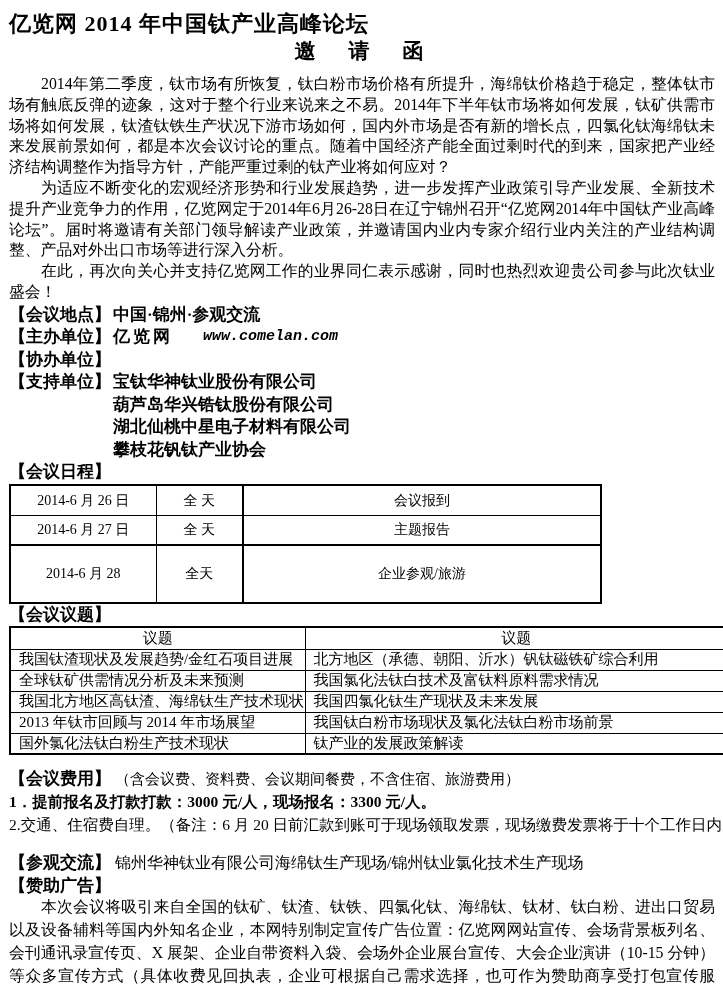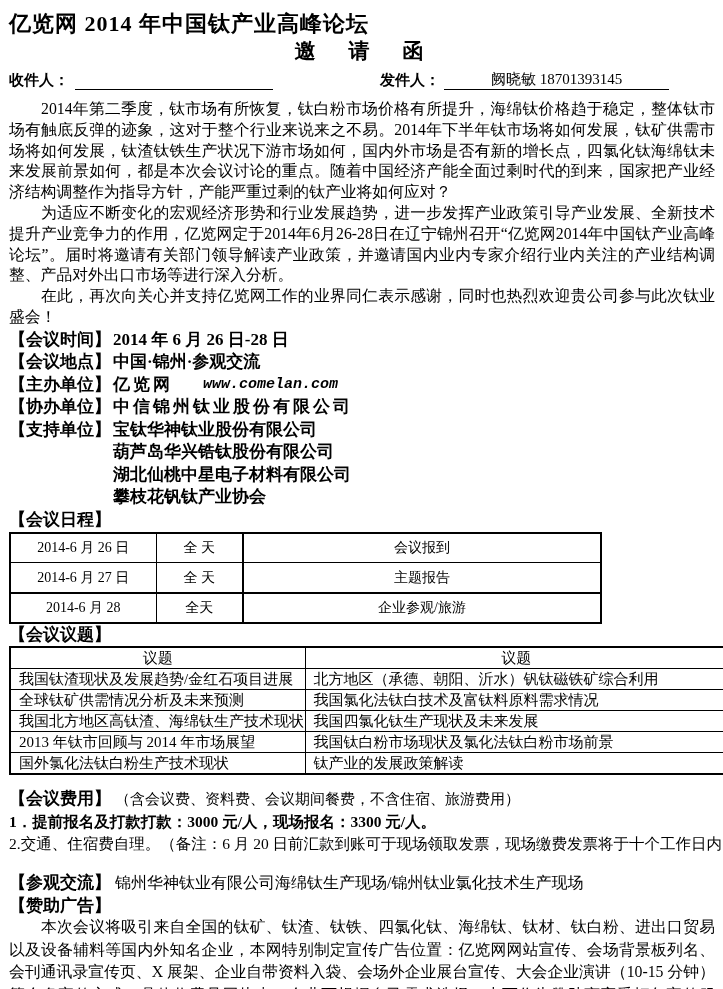--- a/index.html
+++ b/index.html
@@ -51,21 +51,21 @@
   
   .section-heading { font-size:17px; font-weight:bold; line-height:21px; white-space:nowrap; }
 
   
   table { border-collapse:collapse; }
   .schedule { width:593px; margin-top:2px; border:2px solid #000; }
   .schedule td { border:1px solid #000; text-align:center; font-size:14px; padding:0; }
   .schedule td.time-cell { border-right:2px solid #000; }
   .schedule tr.sched-r1 td, .schedule tr.sched-r2 td { height:30px; }
   .schedule tr.sched-r2 td { border-bottom:2px solid #000; }
-  .schedule tr.sched-r3 td { height:30px; }
+  .schedule tr.sched-r3 td { height:58px; }
   .schedule col.c-date { width:146px; }
   .schedule col.c-time { width:87px; }
 
   
   .topics { width:720px; margin-top:1px; border:2px solid #000; }
   .topics td, .topics th { border:1px solid #000; font-size:15px; font-weight:normal; padding:0 0 0 8px; height:21px; text-align:left; white-space:nowrap; }
   .topics th { text-align:center; padding:0; height:22px; }
   .topics col.c-left { width:295px; }
 
   
@@ -85,52 +85,39 @@
   }
 </style>
 </head>
 <body>
 
 <div class="page">
 
   <div class="doc-title">亿览网 2014 年中国钛产业高峰论坛</div>
   <div class="doc-subtitle">邀　请　函</div>
 
-  <div class="recipients">
-    <span class="recip-label">收件人：</span>
-    <span class="blank-line to-blank"></span>
-    <span class="from-group">
-      <span class="recip-label">发件人：</span>
-      <span class="blank-line from-blank">阙晓敏 18701393145</span>
-    </span>
-  </div>
 
   <div class="letter-body">
     <p>2014年第二季度，钛市场有所恢复，钛白粉市场价格有所提升，海绵钛价格趋于稳定，整体钛市场有触底反弹的迹象，这对于整个行业来说来之不易。2014年下半年钛市场将如何发展，钛矿供需市场将如何发展，钛渣钛铁生产状况下游市场如何，国内外市场是否有新的增长点，四氯化钛海绵钛未来发展前景如何，都是本次会议讨论的重点。随着中国经济产能全面过剩时代的到来，国家把产业经济结构调整作为指导方针，产能严重过剩的钛产业将如何应对？</p>
     <p>为适应不断变化的宏观经济形势和行业发展趋势，进一步发挥产业政策引导产业发展、全新技术提升产业竞争力的作用，亿览网定于2014年6月26-28日在辽宁锦州召开“亿览网2014年中国钛产业高峰论坛”。届时将邀请有关部门领导解读产业政策，并邀请国内业内专家介绍行业内关注的产业结构调整、产品对外出口市场等进行深入分析。</p>
     <p>在此，再次向关心并支持亿览网工作的业界同仁表示感谢，同时也热烈欢迎贵公司参与此次钛业盛会！</p>
   </div>
 
   <div class="info">
     <div class="info-row">
-      <span class="info-label">【会议时间】</span>
-      <span class="info-value">2014 年 6 月 26 日-28 日</span>
-    </div>
-    <div class="info-row">
       <span class="info-label">【会议地点】</span>
       <span class="info-value">中国·锦州·参观交流</span>
     </div>
     <div class="info-row">
       <span class="info-label">【主办单位】</span>
       <span class="info-value spaced">亿览网</span>
       <span class="url">www.comelan.com</span>
     </div>
     <div class="info-row">
       <span class="info-label">【协办单位】</span>
-      <span class="info-value spaced">中信锦州钛业股份有限公司</span>
     </div>
     <div class="info-row">
       <span class="info-label">【支持单位】</span>
       <span class="info-value">宝钛华神钛业股份有限公司</span>
     </div>
     <div class="info-extra">葫芦岛华兴锆钛股份有限公司</div>
     <div class="info-extra">湖北仙桃中星电子材料有限公司</div>
     <div class="info-extra">攀枝花钒钛产业协会</div>
   </div>
 

